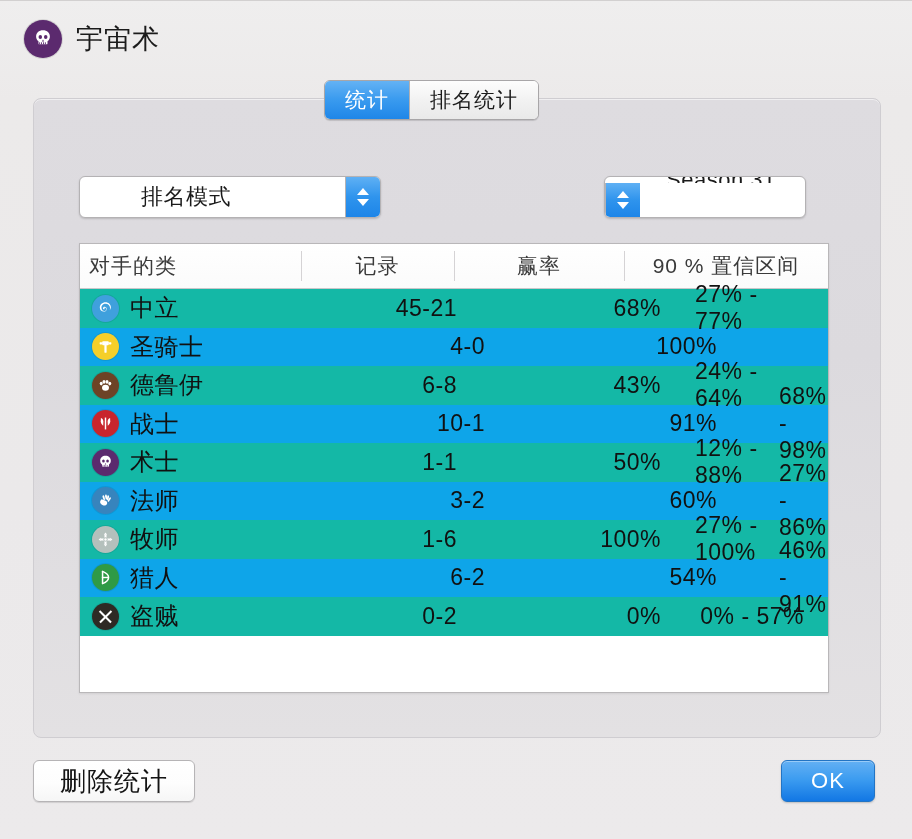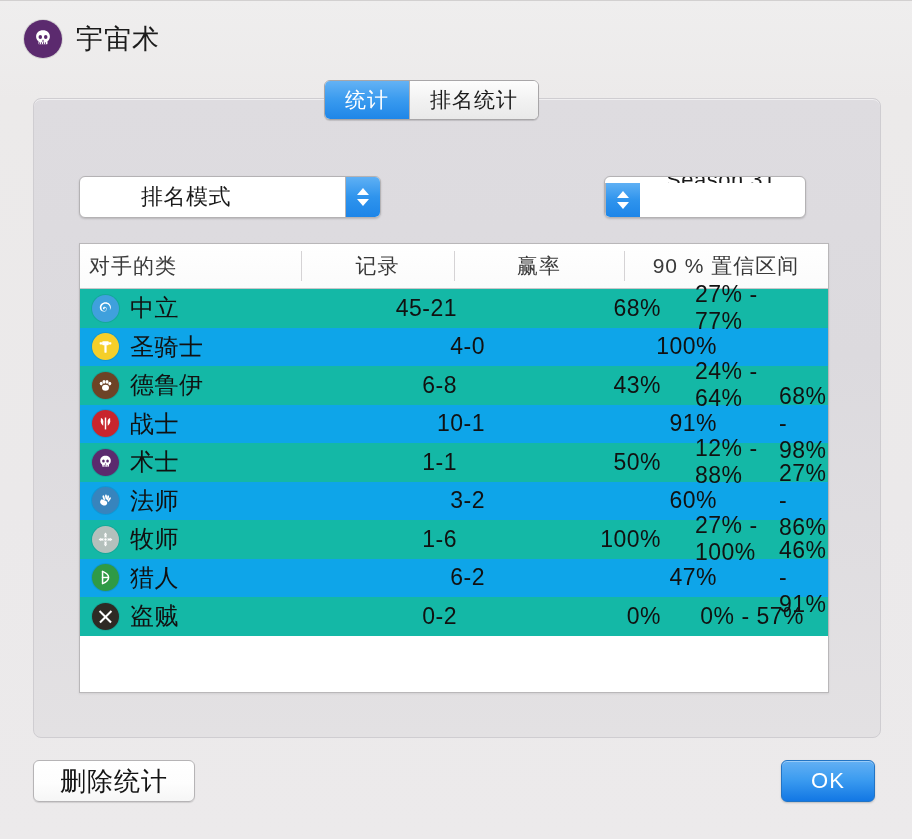--- a/index.html
+++ b/index.html
@@ -445,21 +445,21 @@
                 <g fill="none" stroke="#fff" stroke-width="1.9" stroke-linecap="round">
                   <path d="M8.3 4.3c5 2 7.6 5.1 7.6 7.7 0 2.6-2.6 5.7-7.6 7.7"></path>
                   <path d="M8.3 4.3v15.4"></path>
                 </g>
                 <path fill="#fff" d="M7.4 11.1h8.2v1.8H7.4z"></path>
               </svg>
             </span>
             <span class="cls-name">猎人</span>
           </div>
           <div class="td col-record">6-2</div>
-          <div class="td col-rate">47%</div>
+          <div class="td col-rate">54%</div>
           <div class="td col-ci">46% -  91%</div>
         </div>
         <div class="trow">
           <div class="td col-class">
             <span class="cls-icon" style="background: rgb(46, 42, 37);">
               <svg width="19" height="19" viewBox="0 0 24 24">
                 <g fill="#fff">
                   <path d="M5.4 4.1l14.5 14.5-1.8 1.8L3.6 5.9z"></path>
                   <path d="M18.6 4.1l1.8 1.8L5.9 20.4l-1.8-1.8z"></path>
                 </g>

